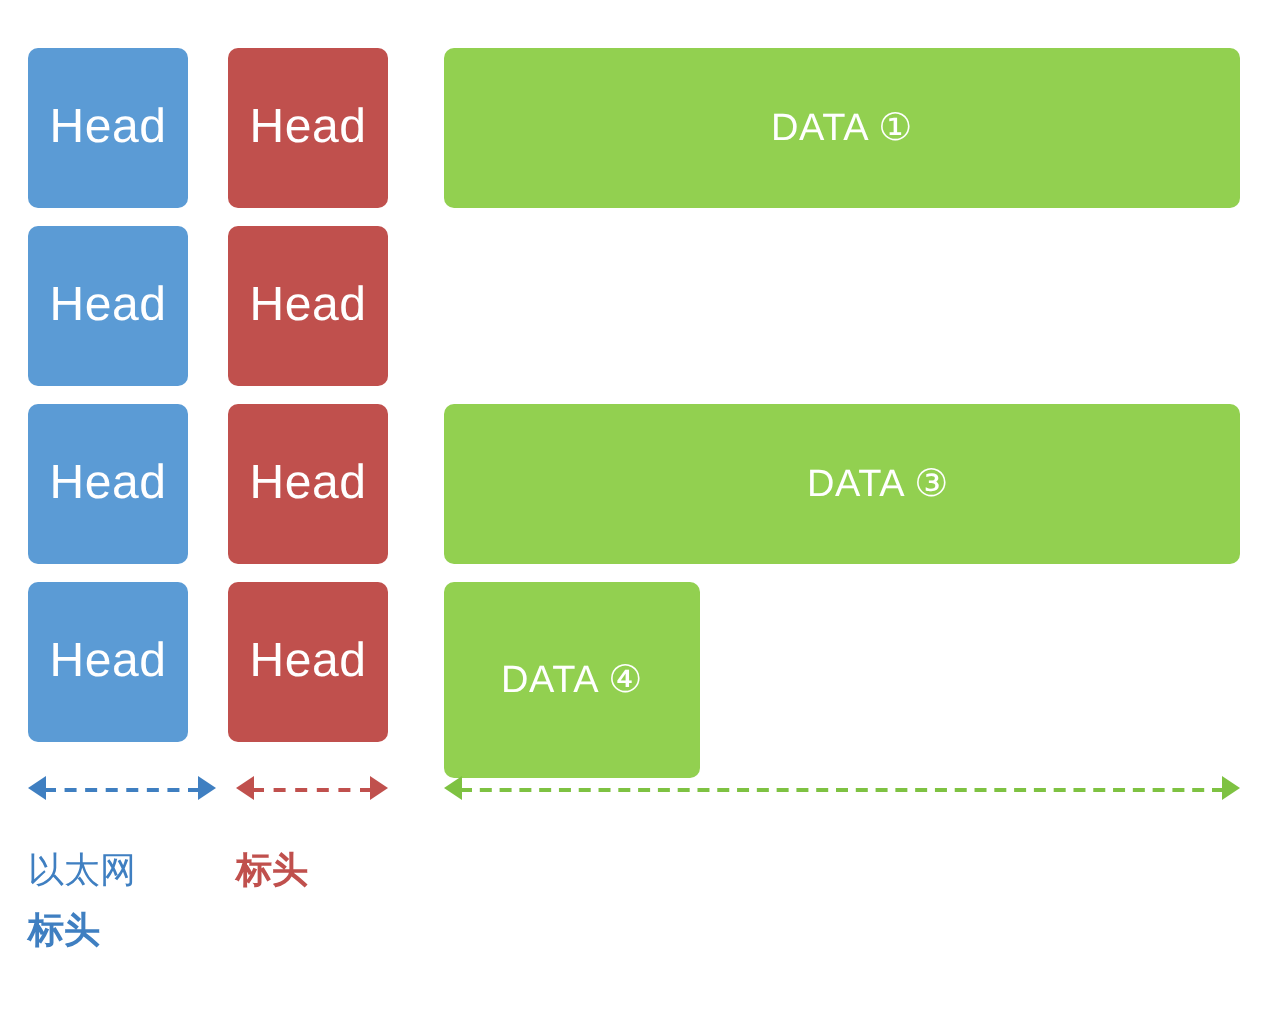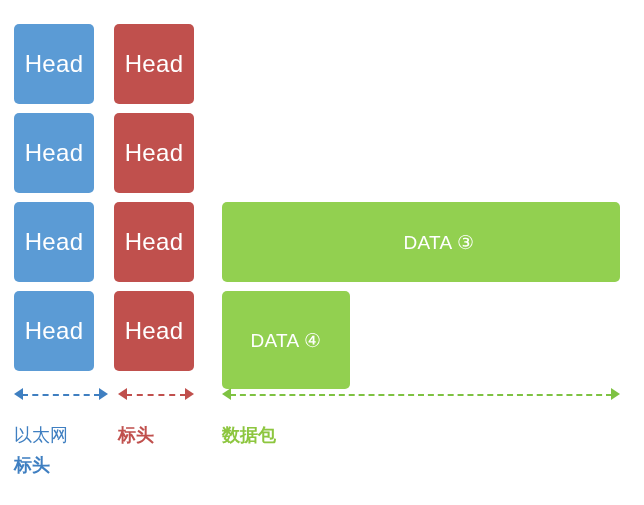--- a/index.html
+++ b/index.html
@@ -86,20 +86,23 @@
 <body>
 
 <div id="stage">
 
   <div class="block eth" style="left:14px; top:24px; width:80px; height:80px;">
     <span>Head</span>
   </div>
   <div class="block ip" style="left:114px; top:24px; width:80px; height:80px;">
     <span>Head</span>
   </div>
+  <div class="block data" style="left:222px; top:24px; width:398px; height:80px;">
+    <span>DATA ①</span>
+  </div>
 
   <div class="block eth" style="left:14px; top:113px; width:80px; height:80px;">
     <span>Head</span>
   </div>
   <div class="block ip" style="left:114px; top:113px; width:80px; height:80px;">
     <span>Head</span>
   </div>
 
   <div class="block eth" style="left:14px; top:202px; width:80px; height:80px;">
     <span>Head</span>
@@ -142,16 +145,15 @@
   <div class="caption cap-eth" style="left:14px; top:420px; width:94px;">
     <span class="l1">以太网</span>
     <span class="l2">标头</span>
   </div>
 
   <div class="caption cap-ip" style="left:118px; top:420px; width:76px;">
     <span class="l2">标头</span>
   </div>
 
   <div class="caption cap-tcp" style="left:222px; top:420px; width:398px;">
-    <span class="l2">数据包</span>
   </div>
 
 </div>
 
 </body></html>

